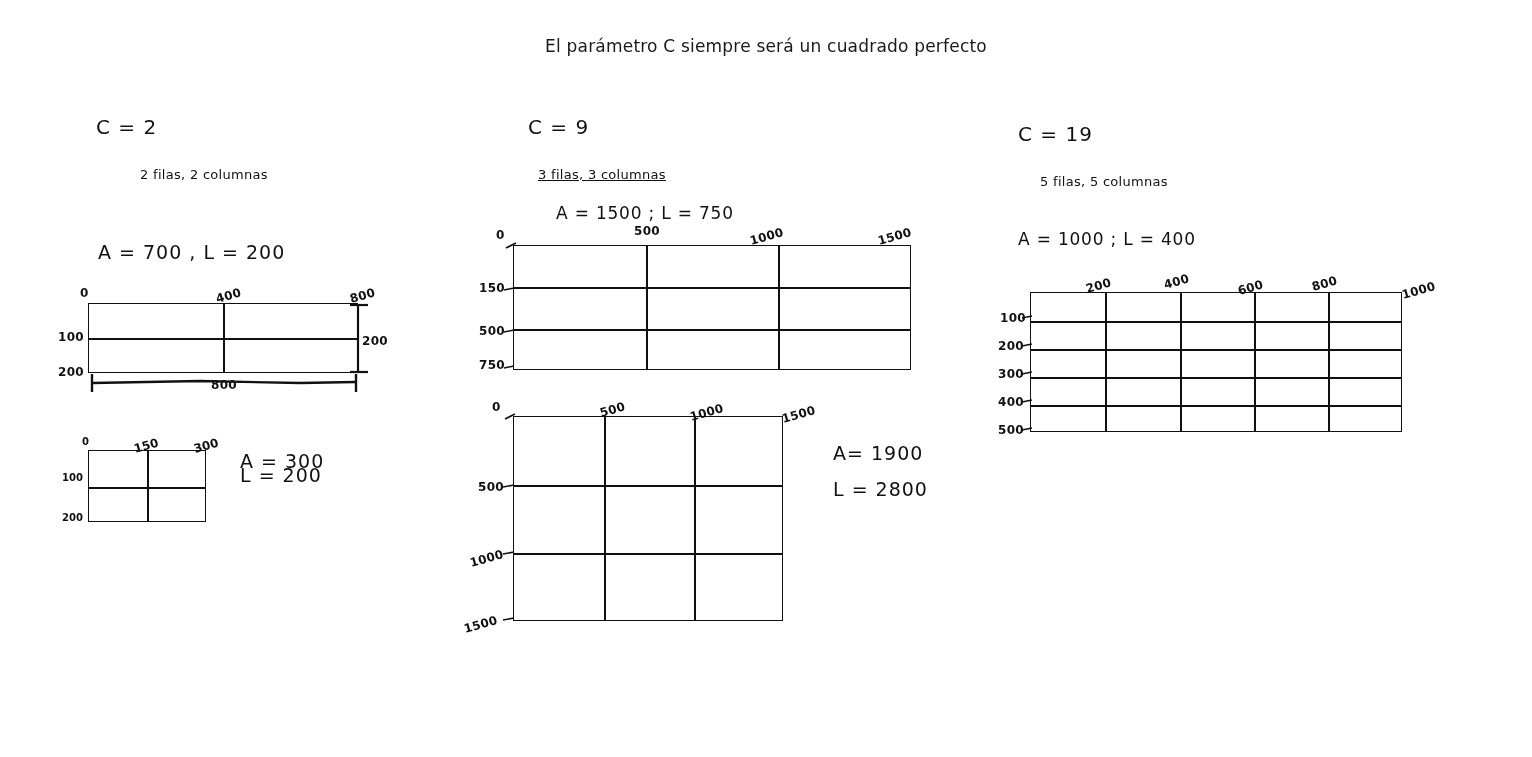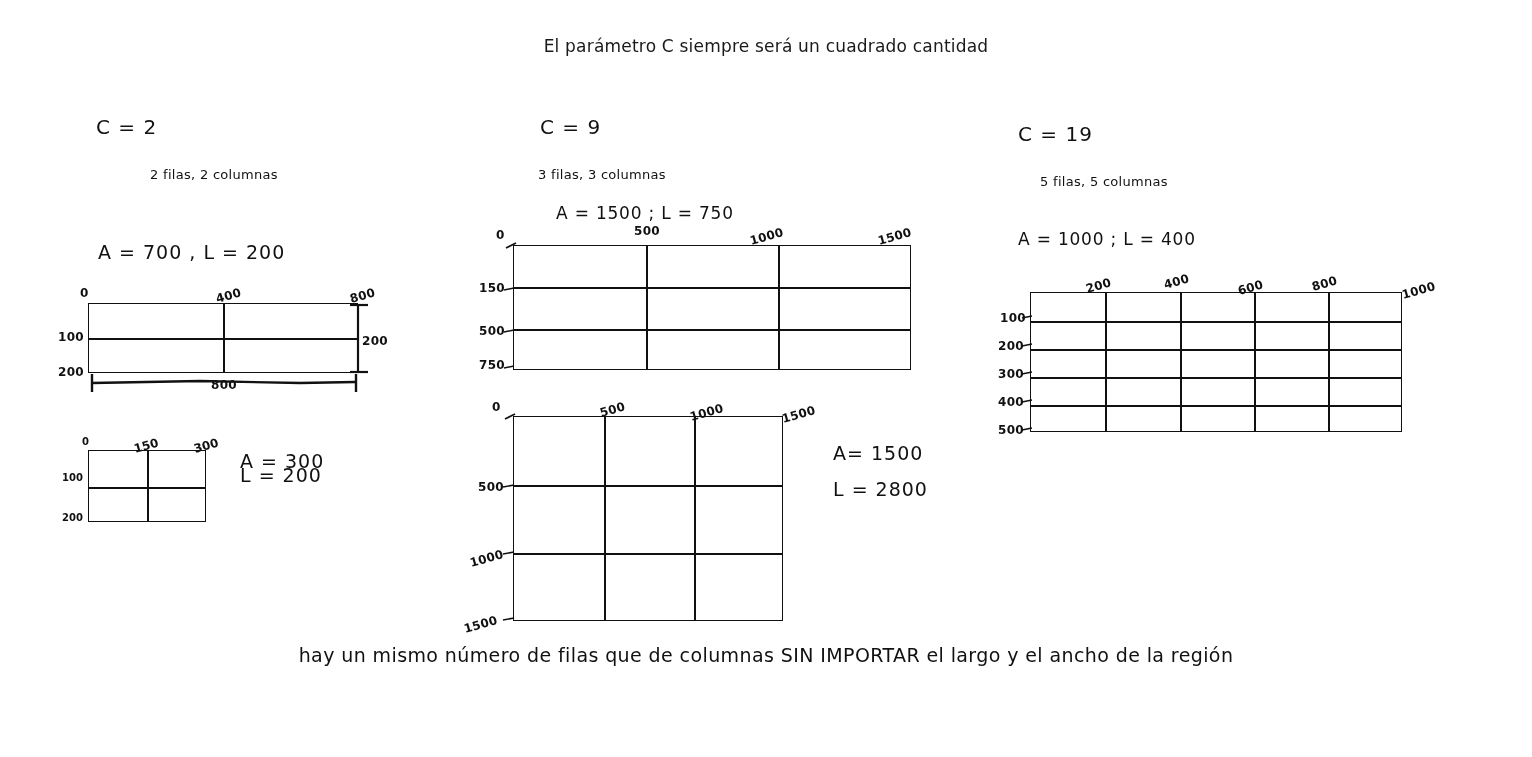--- a/index.html
+++ b/index.html
@@ -82,24 +82,24 @@
   svg.overlay {
     position: absolute;
     left: 0; top: 0;
     width: 1532px; height: 757px;
     pointer-events: none;
   }
 </style>
 </head>
 <body>
 
-<div class="abs title-top">El parámetro C siempre será un cuadrado cantidad</div>
+<div class="abs title-top">El parámetro C siempre será un cuadrado perfecto</div>
 
 <div class="abs section-label" style="left:96px; top:115px;">C = 2</div>
-<div class="abs section-sub" style="left:140px; top:167px;margin-left:10px;">2 filas, 2 columnas</div>
+<div class="abs section-sub" style="left:140px; top:167px;">2 filas, 2 columnas</div>
 
 <div class="abs hand-note-lg" style="left:98px; top:241px;">A = 700 ,  L = 200</div>
 
 <div class="grid" style="left:88px; top:303px; width:270px; height:70px;">
   <div class="vline" style="left:134px;"></div>
   <div class="hline" style="top:34px;"></div>
 </div>
 
 <div class="abs tick" style="left:80px; top:286px;">0</div>
 <div class="abs tick tick-rot" style="left:218px; top:292px;">400</div>
@@ -114,22 +114,22 @@
   <div class="hline" style="top:36px;"></div>
 </div>
 <div class="abs tick-sm" style="left:82px; top:436px;">0</div>
 <div class="abs tick-sm tick-rot" style="left:136px; top:442px;">150</div>
 <div class="abs tick-sm tick-rot" style="left:196px; top:442px;">300</div>
 <div class="abs tick-sm" style="left:62px; top:472px;">100</div>
 <div class="abs tick-sm" style="left:62px; top:512px;">200</div>
 <div class="abs hand-note-lg" style="left:240px; top:450px;">A = 300</div>
 <div class="abs hand-note-lg" style="left:240px; top:464px;text-align:center;">L = 200</div>
 
-<div class="abs section-label" style="left:540px; top:115px;">C = 9</div>
-<div class="abs section-sub" style="left:538px; top:167px;">3 filas, 3 columnas</div>
+<div class="abs section-label" style="left:528px; top:115px;">C = 9</div>
+<div class="abs section-sub" style="left:538px; top:167px;text-decoration:underline;">3 filas, 3 columnas</div>
 
 <div class="abs hand-note" style="left:556px; top:203px;">A = 1500 ;  L = 750</div>
 
 <div class="grid" style="left:513px; top:245px; width:398px; height:125px;">
   <div class="vline" style="left:132px;"></div>
   <div class="vline" style="left:264px;"></div>
   <div class="hline" style="top:41px;"></div>
   <div class="hline" style="top:83px;"></div>
 </div>
 <div class="abs tick" style="left:496px; top:228px;">0</div>
@@ -146,21 +146,21 @@
   <div class="hline" style="top:68px;"></div>
   <div class="hline" style="top:136px;"></div>
 </div>
 <div class="abs tick" style="left:492px; top:400px;">0</div>
 <div class="abs tick tick-rot" style="left:602px; top:406px;">500</div>
 <div class="abs tick tick-rot" style="left:692px; top:410px;">1000</div>
 <div class="abs tick tick-rot" style="left:784px; top:412px;">1500</div>
 <div class="abs tick" style="left:478px; top:480px;">500</div>
 <div class="abs tick tick-rot" style="left:472px; top:556px;">1000</div>
 <div class="abs tick tick-rot" style="left:466px; top:622px;">1500</div>
-<div class="abs hand-note-lg" style="left:833px; top:442px;">A= 1500</div>
+<div class="abs hand-note-lg" style="left:833px; top:442px;">A= 1900</div>
 <div class="abs hand-note-lg" style="left:833px; top:478px;">L = 2800</div>
 
 <div class="abs section-label" style="left:1018px; top:122px;">C = 19</div>
 <div class="abs section-sub" style="left:1040px; top:174px;">5 filas, 5 columnas</div>
 <div class="abs hand-note" style="left:1018px; top:229px;">A = 1000 ;  L = 400</div>
 
 <div class="grid" style="left:1030px; top:292px; width:372px; height:140px;">
   <div class="vline" style="left:74px;"></div>
   <div class="vline" style="left:149px;"></div>
   <div class="vline" style="left:223px;"></div>
@@ -200,14 +200,13 @@
   <path d="M503,554 L514,552" stroke="#111" stroke-width="1.6" fill="none"></path>
   <path d="M503,620 L514,618" stroke="#111" stroke-width="1.6" fill="none"></path>
   <path d="M1022,318 L1032,316" stroke="#111" stroke-width="1.4" fill="none"></path>
   <path d="M1022,346 L1032,344" stroke="#111" stroke-width="1.4" fill="none"></path>
   <path d="M1022,374 L1032,372" stroke="#111" stroke-width="1.4" fill="none"></path>
   <path d="M1022,402 L1032,400" stroke="#111" stroke-width="1.4" fill="none"></path>
   <path d="M1022,430 L1032,428" stroke="#111" stroke-width="1.4" fill="none"></path>
 </svg>
 
 <div class="abs caption-bottom">
-  <div>hay un mismo número de filas que de columnas SIN IMPORTAR el largo y el ancho de la región</div>
 </div>
 
 </body></html>

